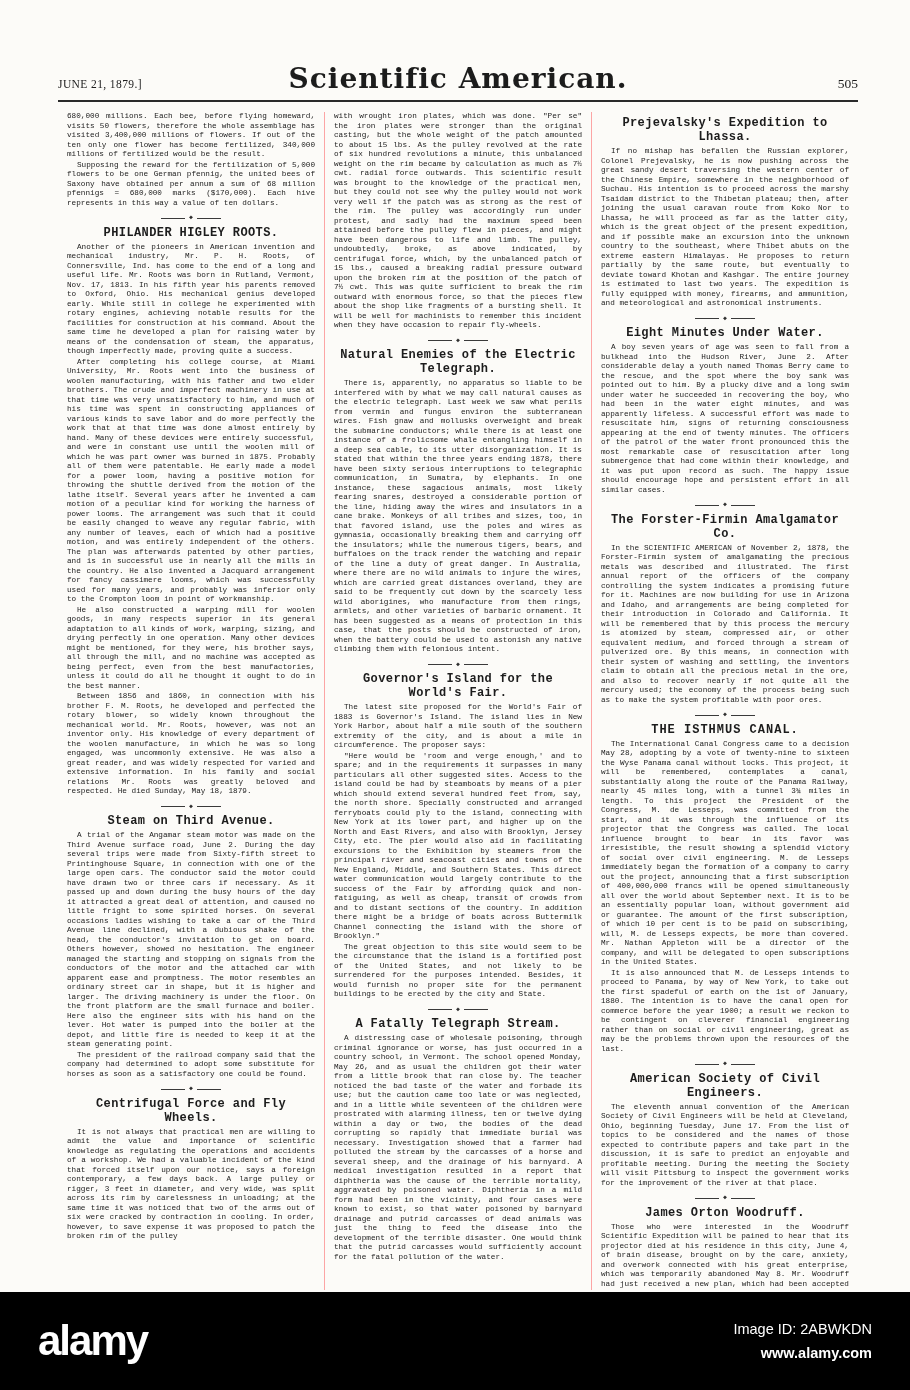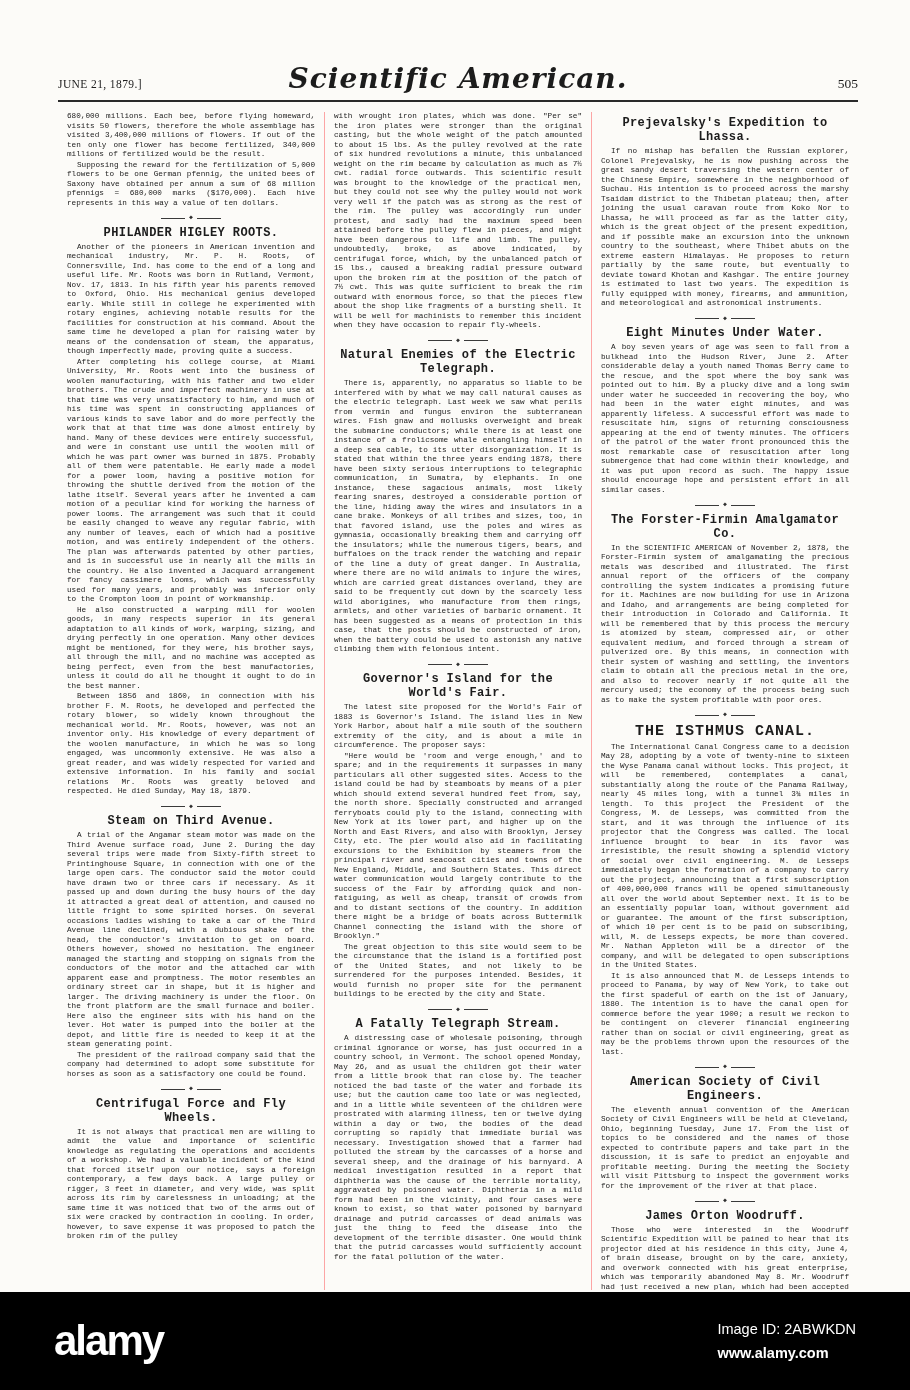--- a/index.html
+++ b/index.html
@@ -10,49 +10,49 @@
     margin: 0 auto;
     font-family: "Liberation Serif", "DejaVu Serif", serif;
     color: #1c1c1c;
     box-sizing: border-box;
     overflow: hidden;
   }
   .inner { padding: 62px 52px 0 58px; }
   .header { display: flex; align-items: baseline; justify-content: space-between; }
   .date { font-size: 11.5px; letter-spacing: .4px; white-space: nowrap; width: 180px; margin-top: 9px; }
   .masthead {
-    font-size: 28px; font-weight: bold; font-style: italic;
+    font-size: 28px; font-weight: bold; 
     font-family: "DejaVu Serif", serif; letter-spacing: 1px;
     text-align: center; flex: 1;
   }
   .pageno { font-size: 13.5px; width: 180px; text-align: right; }
   .rule { border-bottom: 2px solid #2a2a2a; margin-top: 5px; }
   .cols { display: flex; margin-top: 10px; height: 1178px; overflow: hidden; font-family: Liberation Mono, monospace; }
   .col { flex: 1; padding: 0 9px; overflow: hidden; text-align: justify; }
   .col + .col { border-left: 1px solid #fca5a5; }
   p.para { margin: 0 0 1px 0; font-size: 7.7px; line-height: 9.5px; text-indent: 10px; }
   p.noindent { text-indent: 0; }
   h3.heading {
     margin: 4px 0 3px; font-size: 12px; text-align: center;
     font-weight: bold; letter-spacing: .4px; text-indent: 0;
   }
-  h3.large { font-size: 15px; letter-spacing: 1px; }
+  h3.large { font-size: 12px; letter-spacing: 1px; }
   .divider { display: flex; align-items: center; justify-content: center; margin: 7px 60px 4px; color: #2e2e2e; }
   .divider::before, .divider::after { content: ""; flex: 0 0 24px; border-top: 1px solid #3a3a3a; margin: 0 4px; }
   .divider span { font-size: 6.5px; line-height: 6.5px; }
   .alamy-bar {
     position: absolute; left: 0; right: 0; bottom: 0; height: 98px;
     background: #000; color: #fff;
     display: flex; align-items: center; justify-content: space-between;
-    padding: 0 54px; box-sizing: border-box;
+    padding: 0 38px; box-sizing: border-box;
     font-family: "Liberation Sans", sans-serif;
     gap: 24px;
   }
   .alamy-logo { font-size: 42px; font-weight: bold; letter-spacing: -2px; }
-  .alamy-meta { font-size: 14.5px; line-height: 24px; }
+  .alamy-meta { text-align: right; font-size: 14.5px; line-height: 24px; }
   .alamy-meta .url { font-weight: bold; }
 </style>
 </head>
 <body>
 
 <div class="page">
   <div class="inner">
 
     <div class="header">
       <div class="date">JUNE 21, 1879.]</div>

